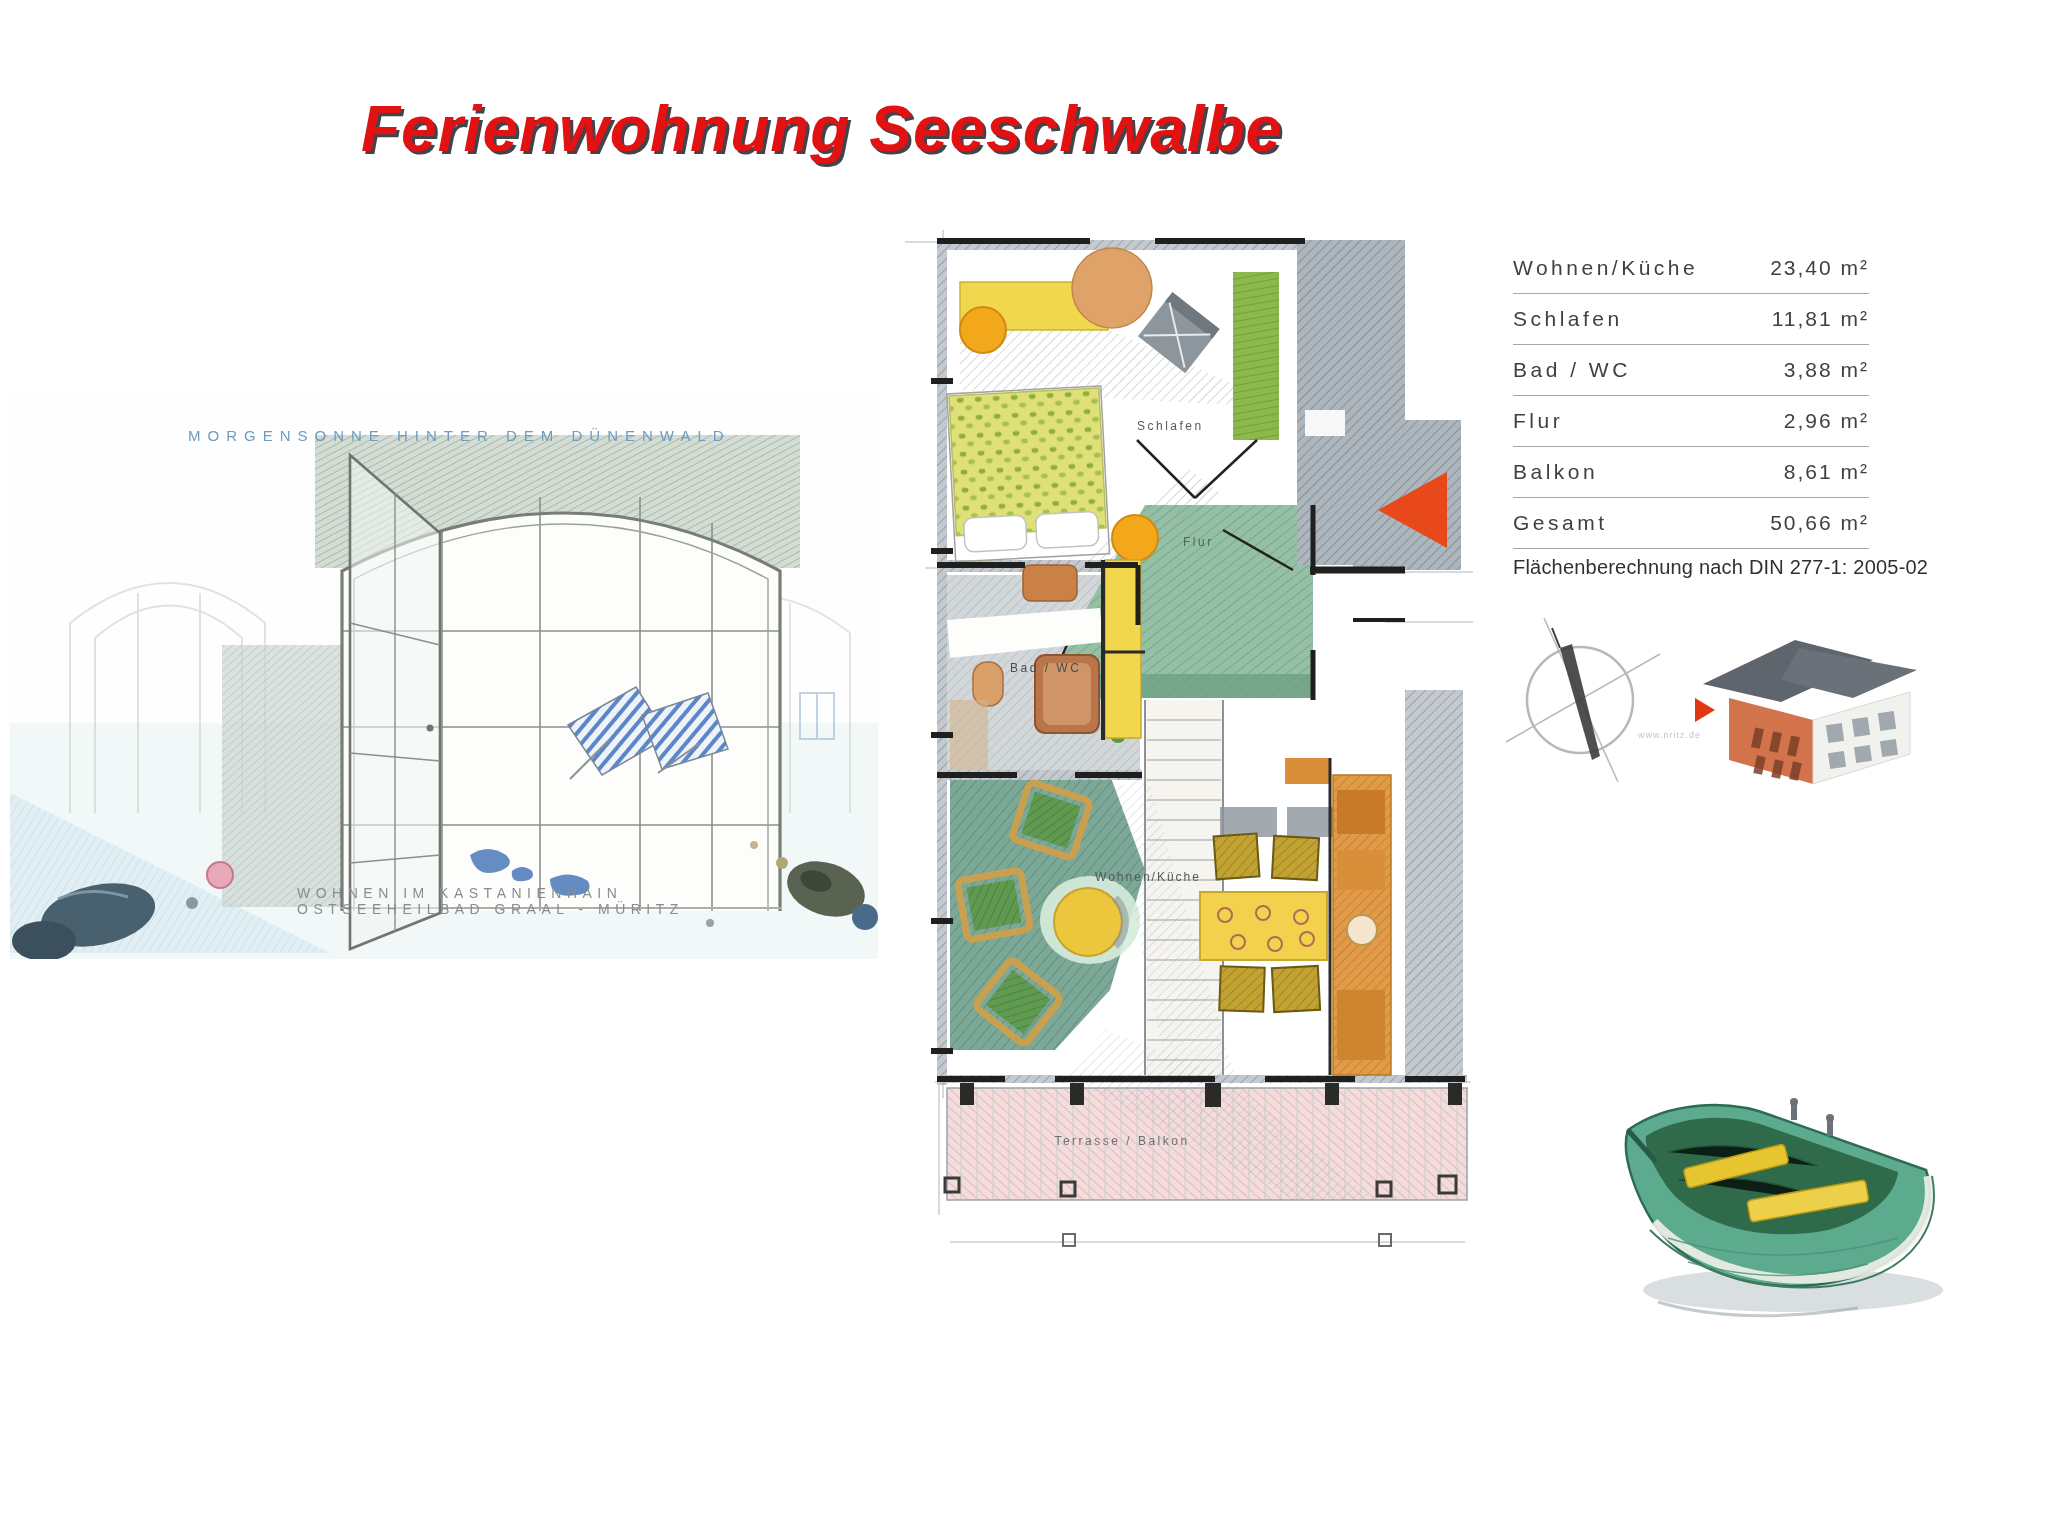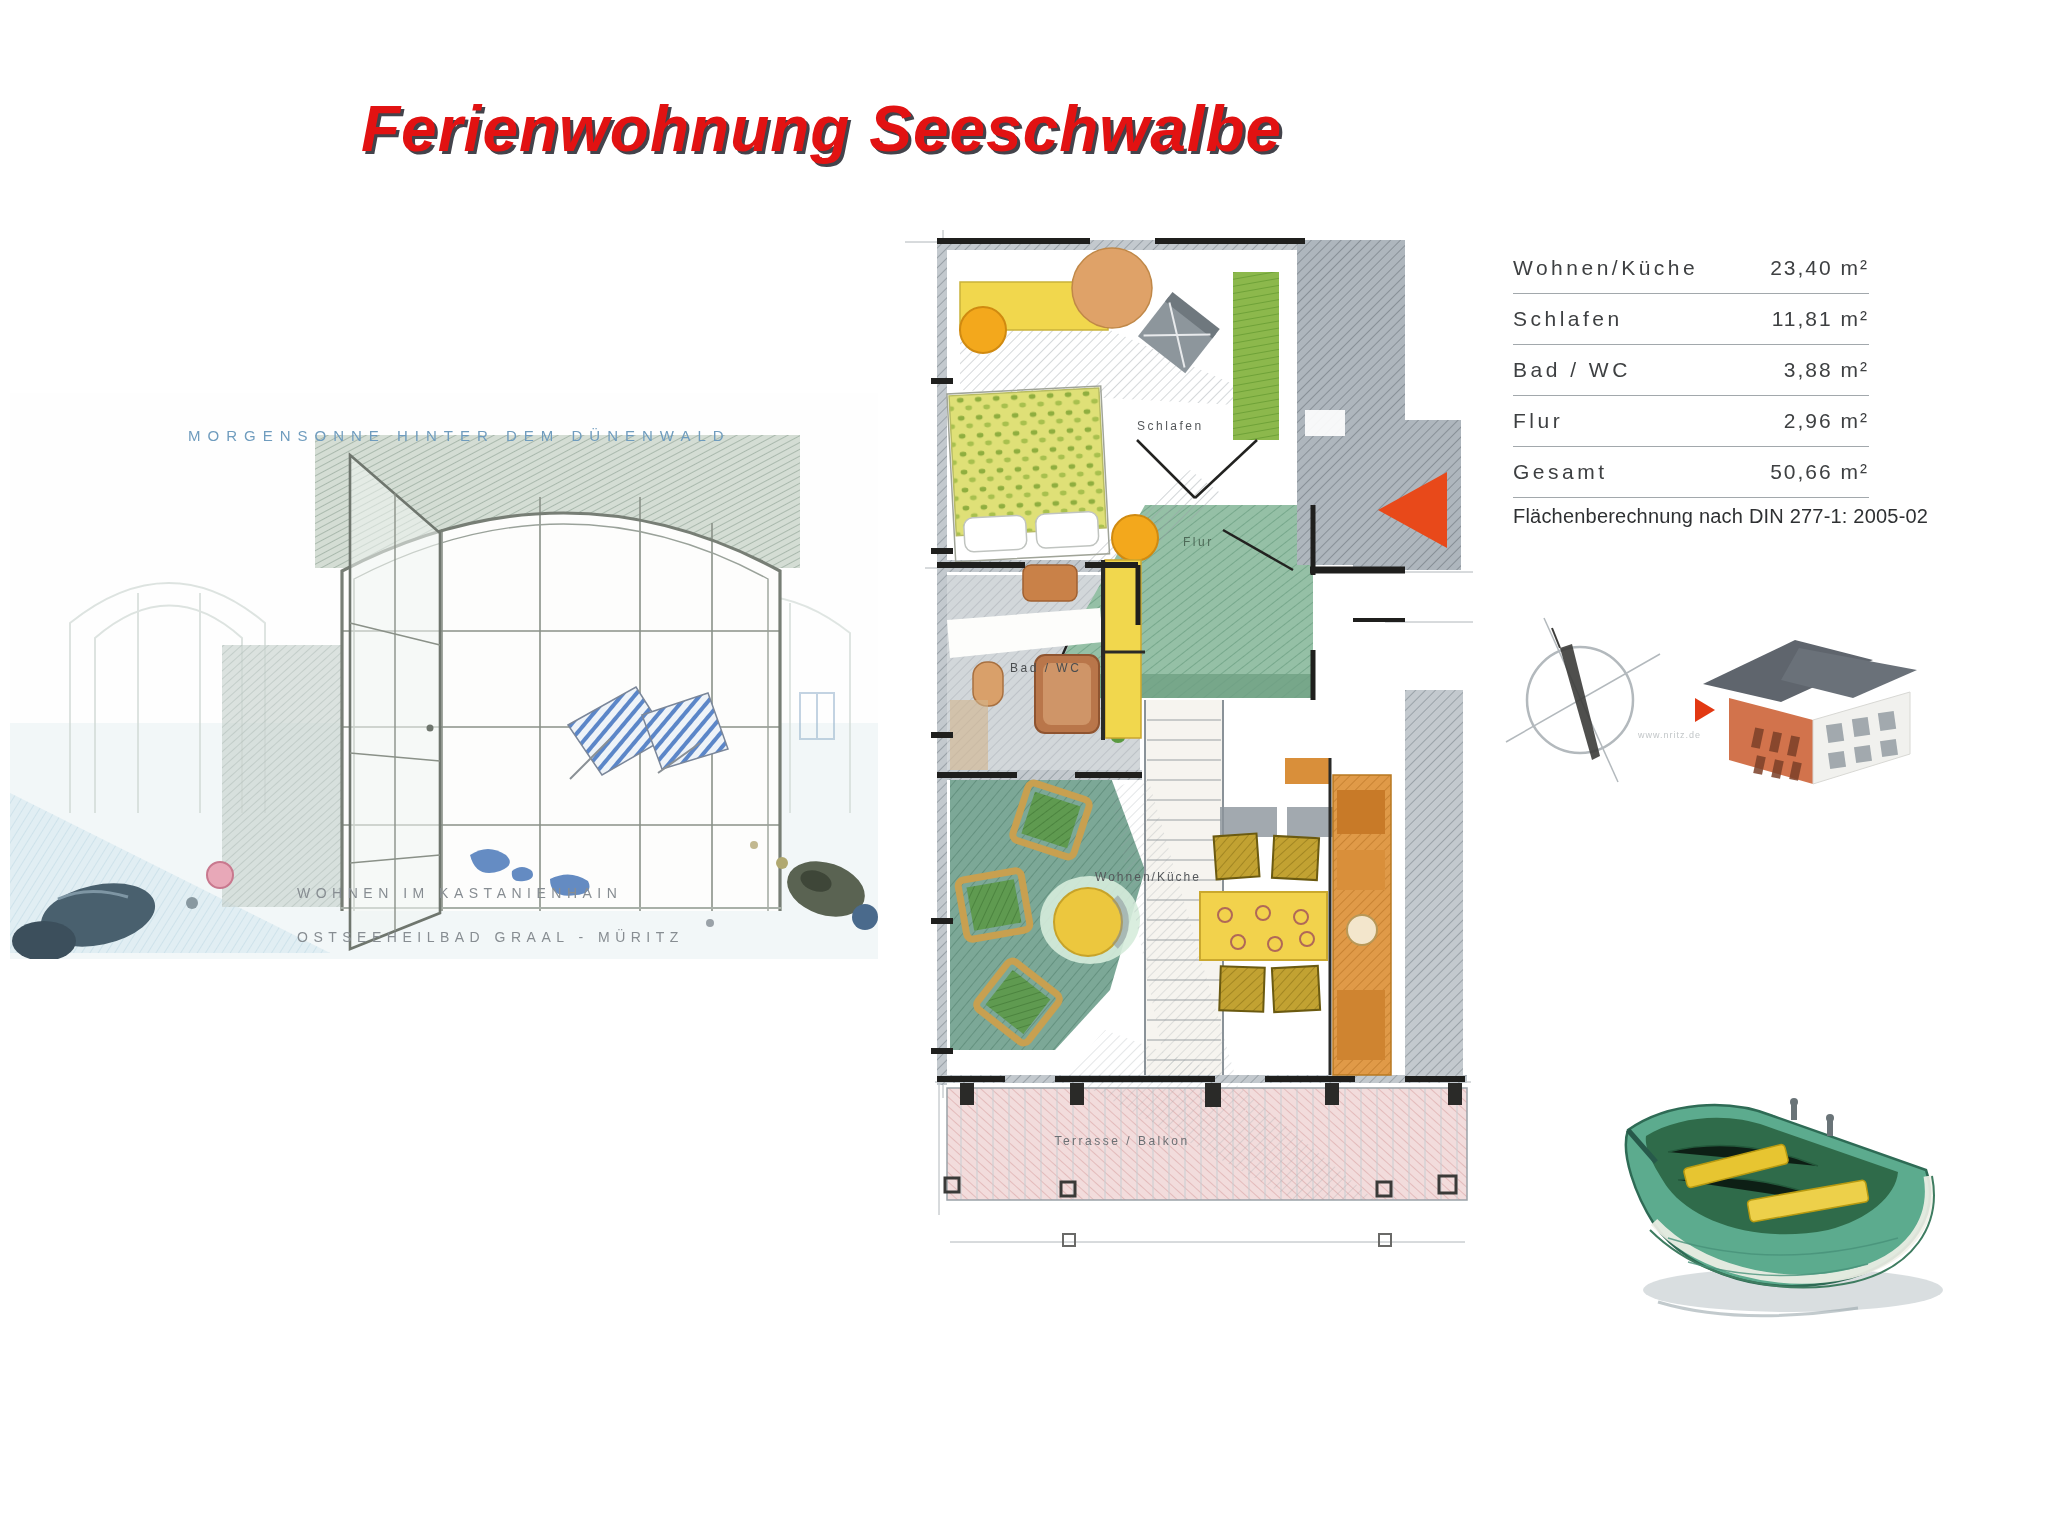--- a/index.html
+++ b/index.html
@@ -5,21 +5,21 @@
   html,body{margin:0;padding:0;background:#e8e8e8;}
   .page{position:relative;width:2048px;height:1538px;background:#ffffff;overflow:hidden;
         font-family:"Liberation Sans", sans-serif;}
   .title{position:absolute;left:361px;top:92px;font-size:64px;font-weight:bold;font-style:italic;
          color:#e21212;letter-spacing:1px;text-shadow:3px 3px 0 #43434b;white-space:nowrap;}
   .sketch-wrap{position:absolute;left:10px;top:393px;width:868px;height:566px;background:#fefefe;text-align:center;}
   .cap-top{position:absolute;left:178px;top:34px;font-size:15px;letter-spacing:7px;
            color:#6f9cbe;font-weight:500;white-space:nowrap;}
   .cap-b1{position:absolute;left:287px;top:492px;font-size:14px;letter-spacing:5.5px;
           color:#878d92;white-space:nowrap;}
-  .cap-b2{position:absolute;left:287px;top:536px;font-size:14px;letter-spacing:5.5px;
+  .cap-b2{position:absolute;left:287px;top:508px;font-size:14px;letter-spacing:5.5px;
           color:#878d92;white-space:nowrap;}
   .plan-svg{position:absolute;left:905px;top:230px;}
   .area-table{position:absolute;left:1513px;top:243px;width:356px;color:#3e4042;}
   .arow{display:flex;justify-content:space-between;align-items:baseline;
         padding:13px 0 13px 0;border-bottom:1.5px solid #a2a8ac;}
   .arow:last-of-type{border-bottom:none;}
   .alabel{font-size:21px;letter-spacing:3.5px;white-space:nowrap;}
   .avalue{font-size:21px;letter-spacing:2px;white-space:nowrap;text-align:center;}
   .anote{margin-top:7px;font-size:20px;color:#2e3032;letter-spacing:0.2px;white-space:nowrap;}
   .www{position:absolute;left:1638px;top:730px;font-size:9px;color:#c2c6c8;letter-spacing:1px;}
@@ -390,20 +390,24 @@
     </div>
     <div class="arow">
       <span class="alabel">Bad / WC</span>
       <span class="avalue">3,88 m²</span>
     </div>
     <div class="arow">
       <span class="alabel">Flur</span>
       <span class="avalue">2,96 m²</span>
     </div>
     <div class="arow">
+      <span class="alabel">Balkon</span>
+      <span class="avalue">8,61 m²</span>
+    </div>
+    <div class="arow">
       <span class="alabel">Gesamt</span>
       <span class="avalue">50,66 m²</span>
     </div>
     <div class="anote">Flächenberechnung nach DIN 277-1: 2005-02</div>
   </div>
 
   <svg class="abs" style="left:1500px;top:612px;" width="170" height="175" viewBox="0 0 170 175">
     <circle cx="80" cy="88" r="53" fill="none" stroke="#b3b9bd" stroke-width="2.5"></circle>
     <line x1="6" y1="130" x2="160" y2="42" stroke="#b3b9bd" stroke-width="1.5"></line>
     <line x1="44" y1="6" x2="118" y2="170" stroke="#b3b9bd" stroke-width="1.5"></line>

